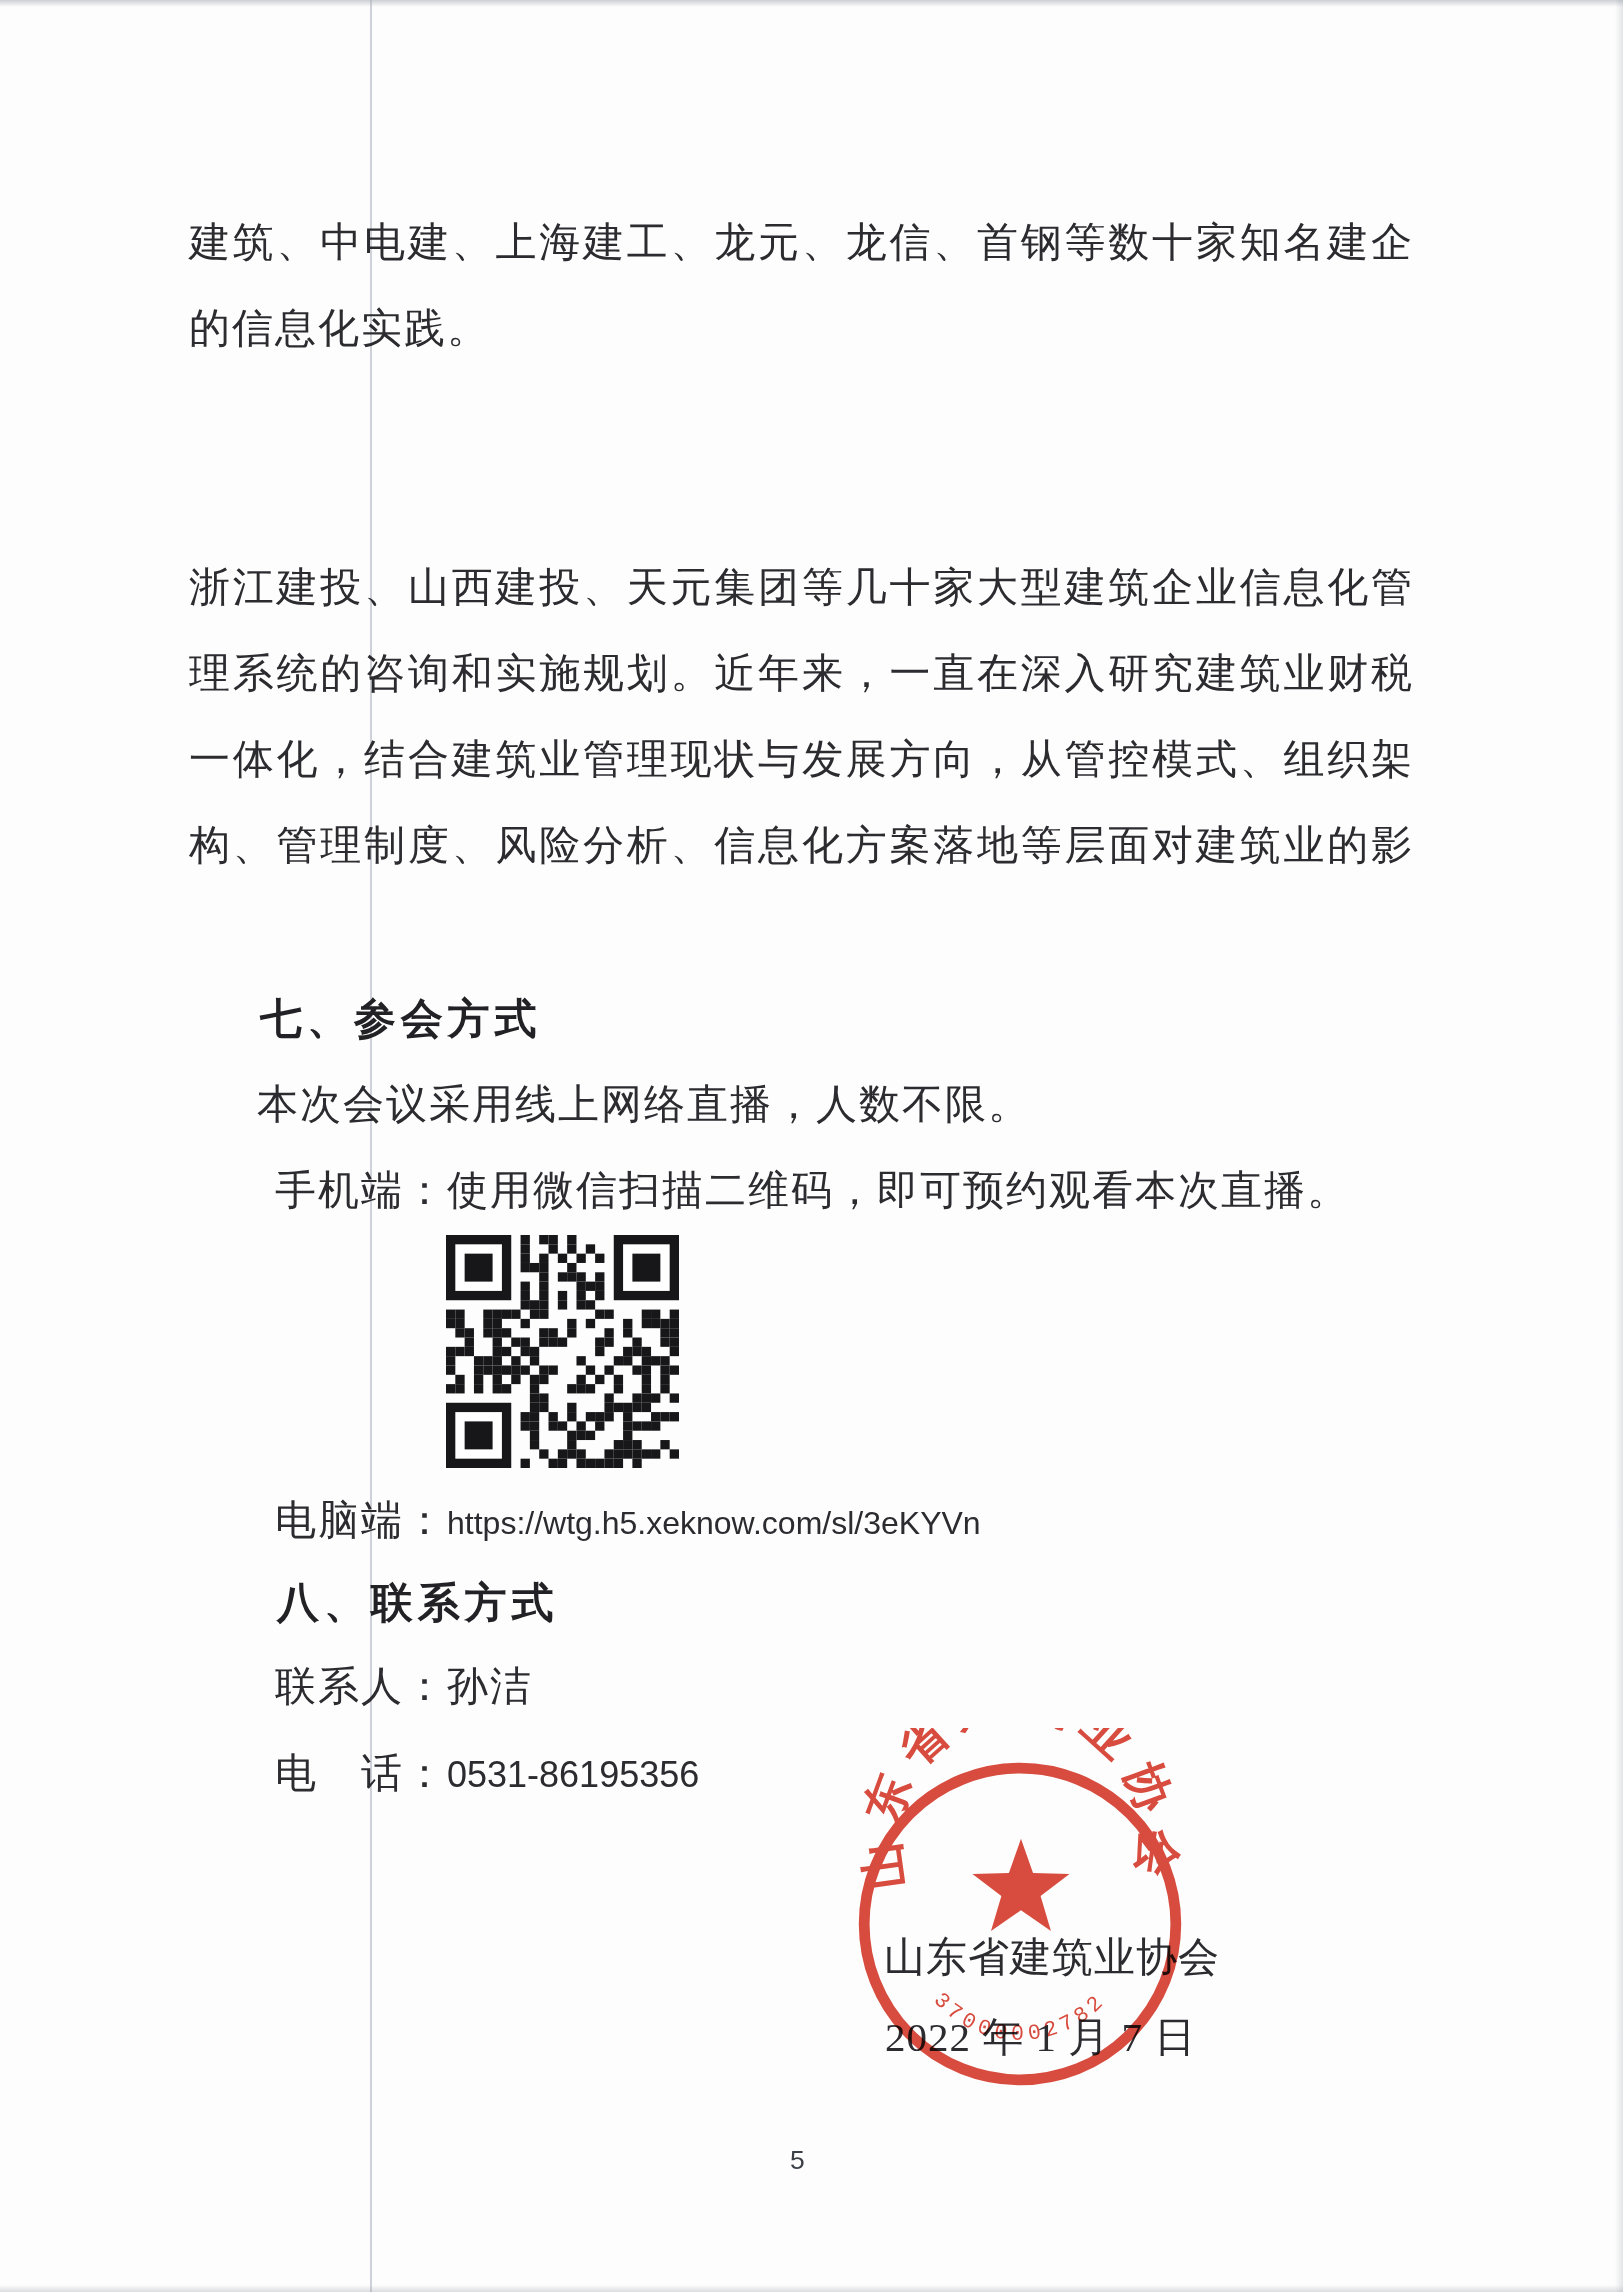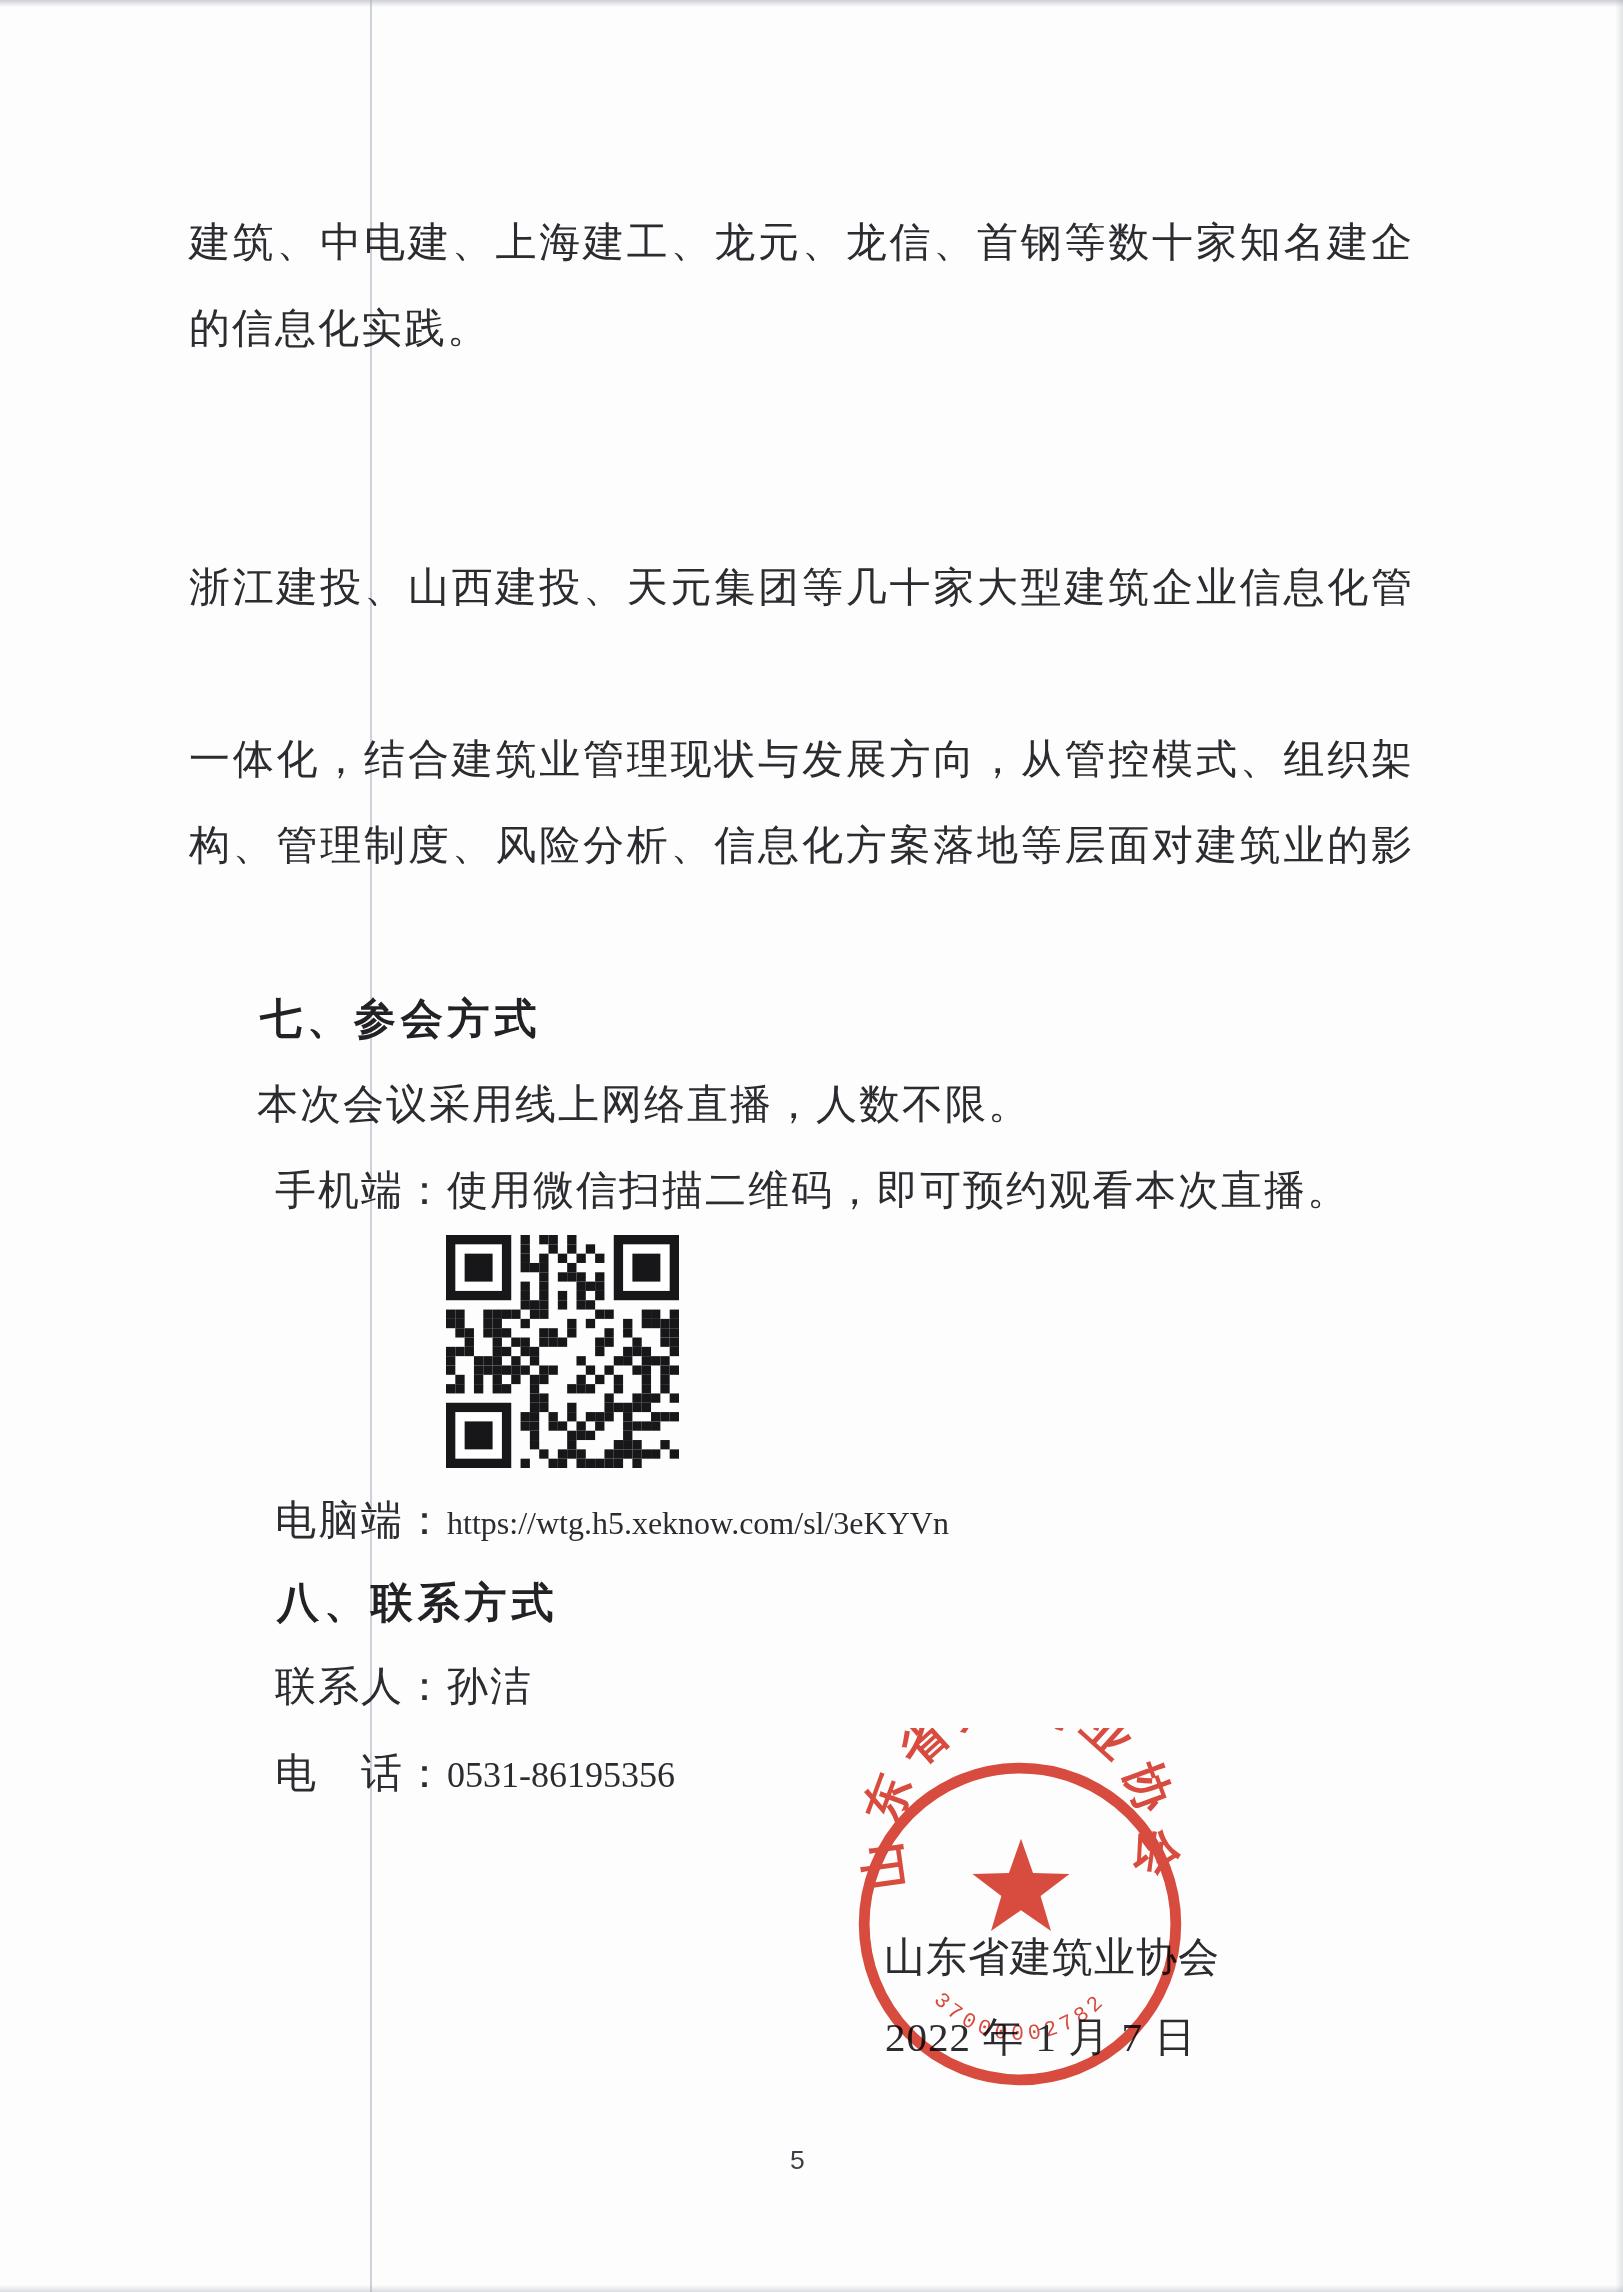--- a/index.html
+++ b/index.html
@@ -39,21 +39,21 @@
     position:absolute;
     font-family:"Liberation Sans",sans-serif;
     font-weight:bold;
     font-size:42px;
     line-height:49px;
     letter-spacing:4.9px;
     color:#222226;
     white-space:nowrap;
   }
   .mono{
-    font-family:Liberation Serif, serif;
+    font-family:Liberation Sans, sans-serif;
     letter-spacing:0;
   }
   .url{font-size:32px;}
   .phone{font-size:36px;}
   .qr{position:absolute;left:446px;top:1235px;width:233px;height:233px;}
   .seal{
     position:absolute;left:824px;top:1728px;width:392px;height:392px;
     mix-blend-mode:multiply;opacity:.92;
   }
   .pagenum{
@@ -69,20 +69,21 @@
 
   <div class="scan-topline"></div>
   <div class="scan-foldline"></div>
   <div class="scan-bottom"></div>
   <div class="scan-right"></div>
 
   <div class="line just" style="left:189px;top:218px;width:1225px;">建筑、中电建、上海建工、龙元、龙信、首钢等数十家知名建企</div>
   <div class="line" style="left:189px;top:304px;">的信息化实践。</div>
 
   <div class="line just" style="left:189px;top:563px;width:1225px;">浙江建投、山西建投、天元集团等几十家大型建筑企业信息化管</div>
+  <div class="line just" style="left:189px;top:649px;width:1225px;">理系统的咨询和实施规划。近年来，一直在深入研究建筑业财税</div>
   <div class="line just" style="left:189px;top:735px;width:1225px;">一体化，结合建筑业管理现状与发展方向，从管控模式、组织架</div>
   <div class="line just" style="left:189px;top:821px;width:1225px;">构、管理制度、风险分析、信息化方案落地等层面对建筑业的影</div>
 
   <div class="heading" style="left:260px;top:994px;">七、参会方式</div>
   <div class="line" style="left:257px;top:1080px;">本次会议采用线上网络直播，人数不限。</div>
   <div class="line" style="left:275px;top:1166px;">手机端：使用微信扫描二维码，即可预约观看本次直播。</div>
 
   <svg id="qr-svg" class="qr" viewBox="0 0 238 238">
       <rect x="76.16" y="0.00" width="9.52" height="9.52" fill="#17171a"></rect>
       <rect x="95.20" y="0.00" width="9.52" height="9.52" fill="#17171a"></rect>

